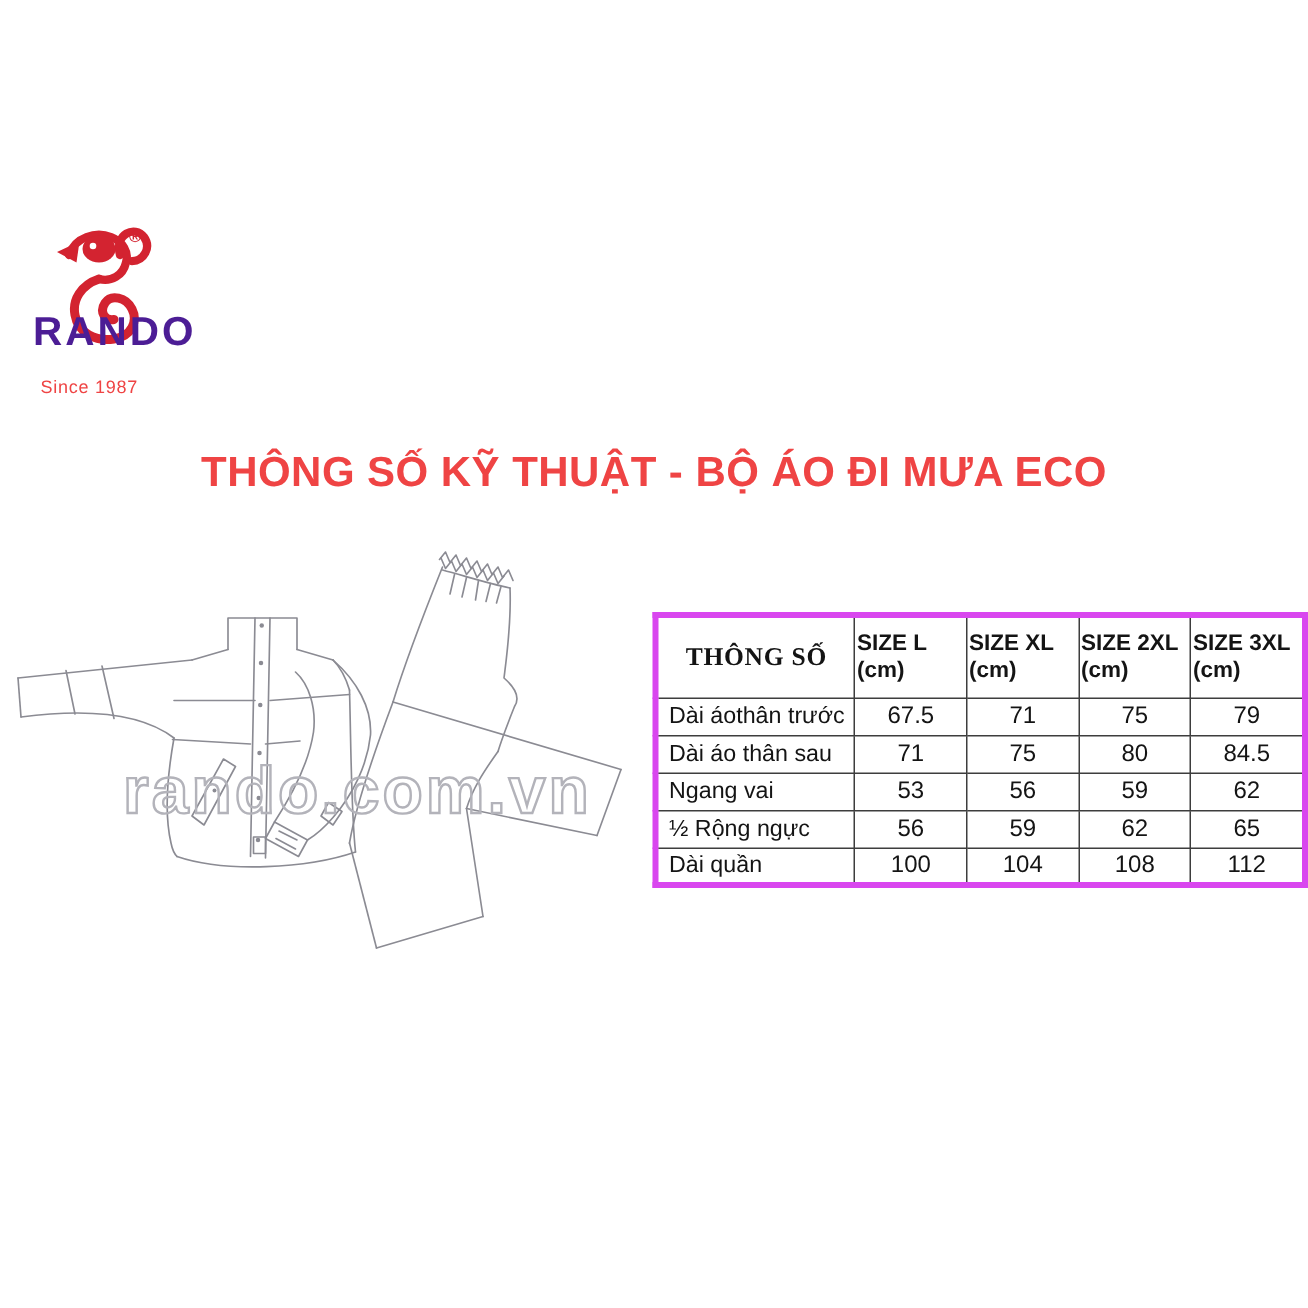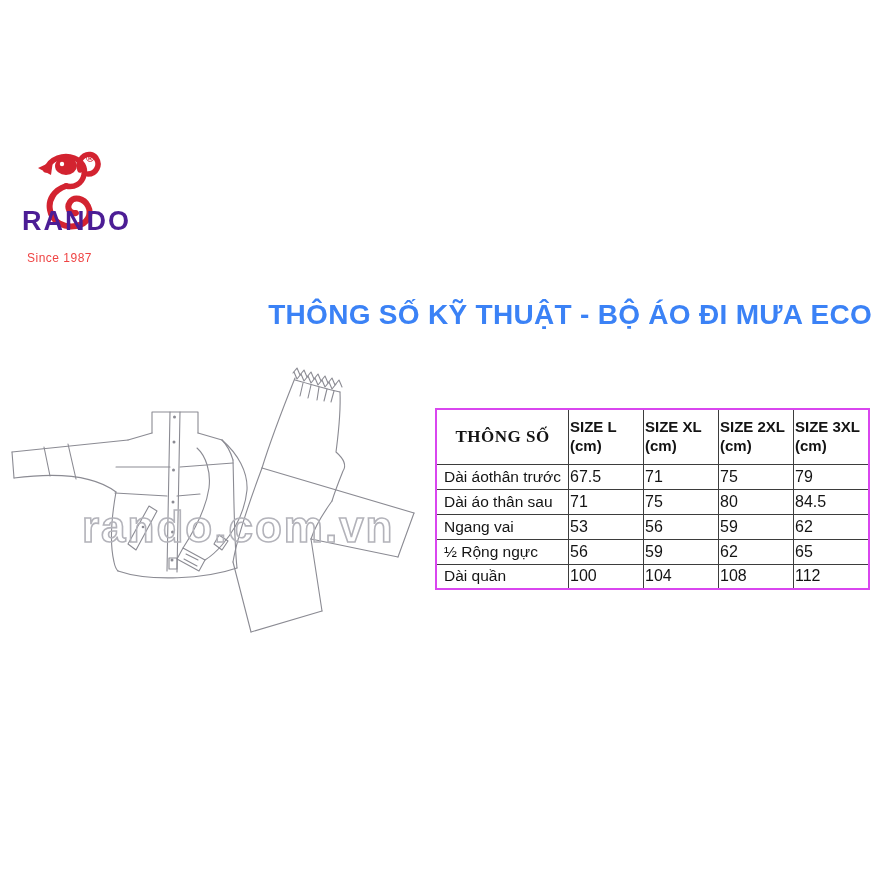--- a/index.html
+++ b/index.html
@@ -16,47 +16,47 @@
     position:absolute; left:0; top:60px; color:#4c1d95;
     font-size:27px; font-weight:bold; letter-spacing:2px; white-space:nowrap;
   }
   .brand-since {
     position:absolute; left:5px; top:105px; color:#ef4444;
     font-size:12px; letter-spacing:0.5px; white-space:nowrap;
   }
 
   
   .title {
-    position:absolute; left:0; top:280px; width:872px; text-align:right;
-    font-size:28px; font-weight:bold; color:#3b82f6; letter-spacing:0.3px;
+    position:absolute; left:0; top:280px; width:872px; text-align:center;
+    font-size:28px; font-weight:bold; color:#ef4444; letter-spacing:0.3px;
     white-space:nowrap;
   }
 
   
   .illustration { position:absolute; left:0; top:360px; width:452px; height:290px; }
   .drawing-svg { position:absolute; left:0; top:0; }
   .watermark-svg { position:absolute; left:80px; top:138px; }
 
   
   .size-table {
     position:absolute; left:435px; top:408px;
     border-collapse:collapse; table-layout:fixed;
     color:#141414;
   }
   .size-table th, .size-table td { border:1px solid #3d3d3d; background:#ffffff; }
-  .size-table { border:2px solid #d946ef; }
+  .size-table { border:4px solid #d946ef; }
   .size-table thead tr { height:55px; }
   .size-table tbody tr { height:25px;padding-left:24px; }
   th.param-col {
     width:129px; font-family:"Liberation Serif", serif;
     font-size:17px; font-weight:bold; letter-spacing:0.5px; text-align:center;
   }
   th.size-col { width:72px; font-size:15px; font-weight:bold; line-height:1.25; text-align:left;margin-left:12px; }
   td.row-label { text-align:left; padding-left:7px; font-size:15.5px; }
-  td.row-value { text-align:left; font-size:16px; }
+  td.row-value { text-align:center; font-size:16px; }
 </style>
 </head>
 <body>
 
 <div class="page">
 
   <div class="brand">
     <svg class="logo-svg" width="66" height="82" viewBox="0 0 66 82">
       <g fill="none" stroke="#d32330" stroke-linecap="round">
         <path d="M44,22 C40,8 54,2 60,10 C65,17 60,26 52,26" stroke-width="5.5"></path>

